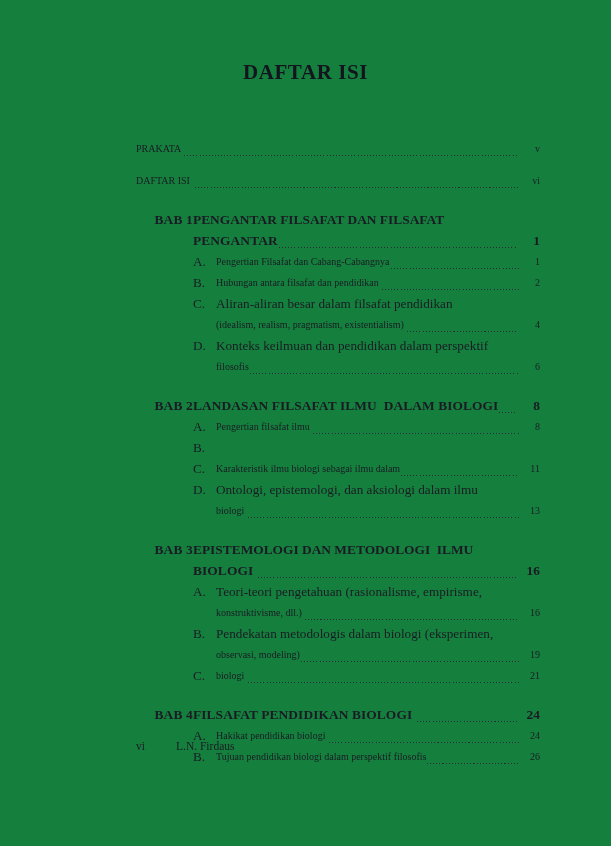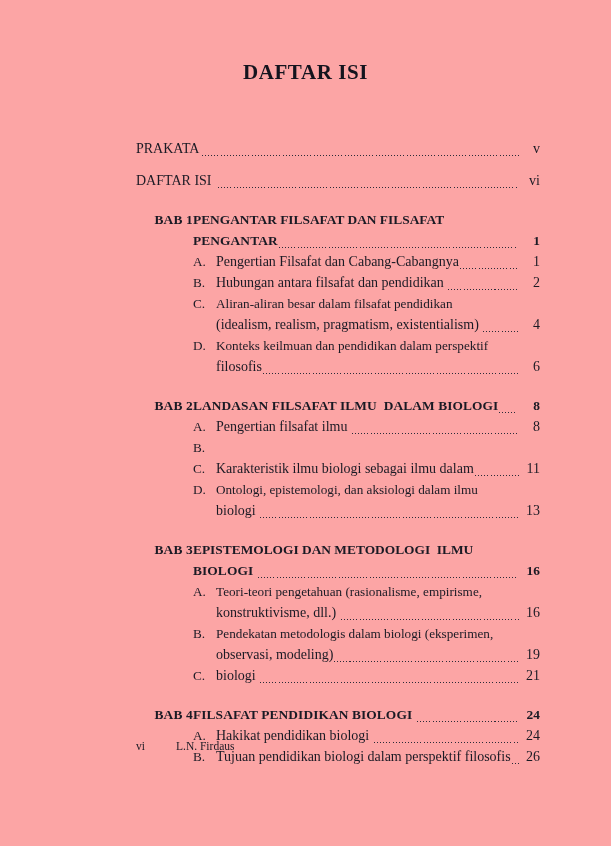--- a/index.html
+++ b/index.html
@@ -12,21 +12,21 @@
     height: 846px;
     position: relative;
     font-family: "Liberation Serif", "DejaVu Serif", serif;
     color: #1a1a24;
     -webkit-font-smoothing: antialiased;
   }
 
   .page {
     position: absolute;
     inset: 0;
-    background: #fca5a5;
+    background: #15803d;
   }
 
   
   .doc-title {
     position: absolute;
     left: 0;
     right: 0;
     top: 60px;
     text-align: center;
     font-size: 21px;
@@ -41,21 +41,21 @@
     left: 136px;
     top: 138px;
     width: 404px;
   }
 
   
   .row {
     display: flex;
     align-items: baseline;
     width: 100%;
-    font-size: 14px;
+    font-size: 10px;
     line-height: 21px;
   }
 
   .row .txt {
     white-space: pre;
     flex: 0 1 auto;
   }
 
   .leader {
     flex: 1 1 auto;

